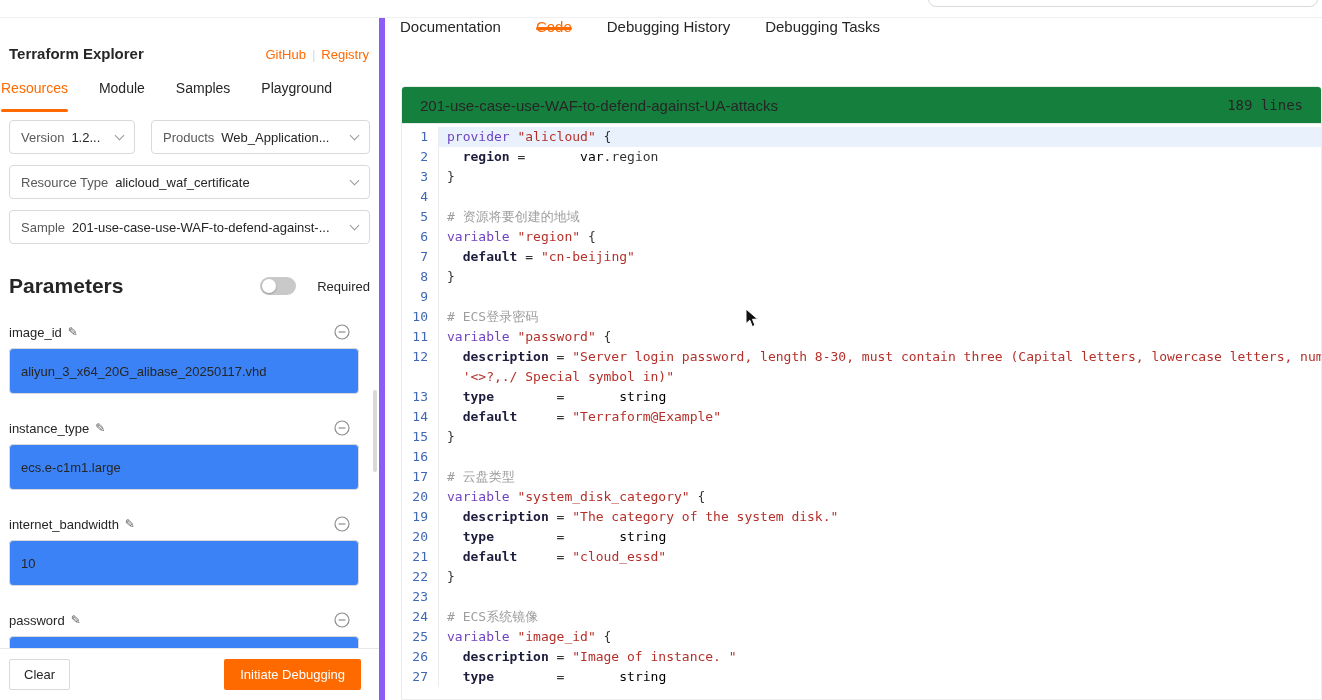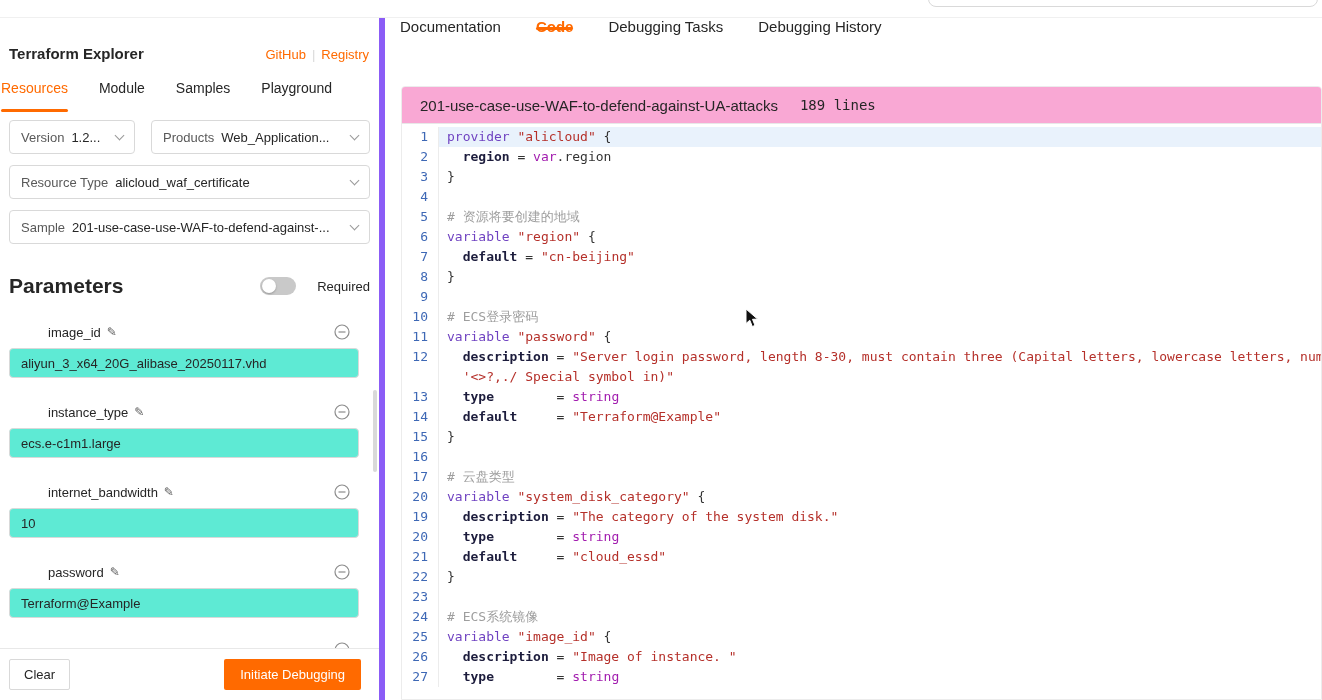--- a/index.html
+++ b/index.html
@@ -47,26 +47,26 @@
 
   .params-head { margin-top:30px; padding:0 9px; display:flex; align-items:center; justify-content:space-between; }
   .params-title { font-size:21px; font-weight:700; }
   .toggle-wrap { display:flex; align-items:center; gap:21px; cursor:pointer; }
   .switch { width:36px; height:18px; border-radius:9px; background:#c9c9c9; position:relative; }
   .switch .knob { position:absolute; top:2px; left:2px; width:14px; height:14px; border-radius:50%; background:#fff; box-shadow:0 1px 2px rgba(0,0,0,.25); }
   .toggle-label { font-size:13px; color:#262626; }
 
   .fields { padding:0 9px; }
   .field { margin-top:26px; width:350px; }
-  .field-head { display:flex; align-items:center; font-size:13px; color:#262626;margin-left:39px; }
+  .field-head { display:flex; align-items:center; font-size:13px; color:#262626; }
   .pencil { margin-left:6px; font-size:12px; color:#595959; cursor:pointer; }
   .collapse { margin-left:auto; margin-right:9px; display:flex; cursor:pointer; line-height:0; }
   .field input {
-    margin-top:8px; width:350px; height:30px; border:1px solid #d9d9d9; border-radius:4px;
-    padding:0 11px; font-size:13px; color:#262626; font-family:"Liberation Sans", sans-serif; outline:none; background:#5eead4;
+    margin-top:8px; width:350px; height:46px; border:1px solid #d9d9d9; border-radius:4px;
+    padding:0 11px; font-size:13px; color:#262626; font-family:"Liberation Sans", sans-serif; outline:none; background:#3b82f6;
   }
   .field.partial { margin-top:24px; }
 
   .sb-scrollthumb { position:absolute; right:2px; top:372px; width:4px; height:82px; background:#d9d9d9; border-radius:2px; }
 
   .sb-footer {
     position:absolute; left:0; right:0; bottom:0; height:52px; background:#fff;
     border-top:1px solid #e8e8e8; display:flex; align-items:center; justify-content:space-between;
     padding:0 18px 0 9px; z-index:5;
   }
@@ -76,45 +76,45 @@
   }
   .btn-debug {
     height:31px; padding:0 16px; border:none; border-radius:2px; background:#ff6a00;
     font-size:13px; color:#fff; font-family:inherit; cursor:pointer;
   }
 
   
   .main { position:absolute; left:386px; top:18px; right:0; bottom:0; overflow:hidden; }
   .main-tabs { display:flex; gap:35px; padding:0 14px; height:54px; align-items:flex-start; }
   .main-tab { font-size:15px; color:#262626; display:flex; align-items:center; position:relative; cursor:pointer; }
-  .main-tab.active { color:#ff6a00; font-weight:700; }
+  .main-tab.active { color:#ff6a00; font-weight:400; }
   .main-tab.active::after { content:""; position:absolute; left:0; right:0; bottom:5px; height:3px; border-radius:2px; background:#ff6a00; }
 
   .code-panel {
     position:absolute; left:15px; right:0; top:68px; bottom:0;
     border:1px solid #ececec; border-radius:4px 4px 0 0; overflow:hidden; background:#fff;
   }
   .code-header {
-    height:37px; background:#f9a8d4; border-bottom:1px solid #e8e8e8;
-    display:flex; align-items:center; gap:22px; padding:0 18px;
+    height:37px; background:#15803d; border-bottom:1px solid #e8e8e8;
+    display:flex; align-items:center; gap:22px; padding:0 18px;justify-content:space-between;
   }
   .code-title { font-size:15px; font-weight:500; color:#262626; }
   .code-len { font-family:"DejaVu Sans Mono", monospace; font-size:14px; color:#262626; }
 
   .code-body {
     font-family:"DejaVu Sans Mono", monospace; font-size:13px; line-height:20px;
     padding-top:3px; overflow:hidden; height:calc(100% - 37px);
   }
   .code-row { display:flex; }
   .ln { width:36px; flex:none; text-align:right; padding-right:10px; color:#3e68b5; user-select:none; }
   .lc { flex:1; border-left:1px solid #ececec; padding-left:8px; white-space:pre; color:#333; overflow:hidden; }
   .code-row.hl .lc { background:#e9f2fc; }
   .kw   { color:#6f42c1; }
   .str  { color:#b5302a; }
-  .blt  { color:#a21caf; }
+  .blt  { color:#000000;margin-left:47px; }
   .prop { color:#1c1c3c; font-weight:700; }
   .cmt  { color:#9e9e9e; }
   .pl   { color:#333; }
 
   .cursor { position:absolute; left:745px; top:308px; z-index:20; pointer-events:none; }
 </style>
 </head>
 <body>
 
 <div class="app">
@@ -235,22 +235,22 @@
     <div class="sb-footer">
       <button class="btn-clear">Clear</button>
       <button class="btn-debug">Initiate Debugging</button>
     </div>
   </div>
 
   <div class="main">
     <div class="main-tabs">
         <div class="main-tab">Documentation</div>
         <div class="main-tab active">Code</div>
+        <div class="main-tab">Debugging History</div>
         <div class="main-tab">Debugging Tasks</div>
-        <div class="main-tab">Debugging History</div>
       </div>
 
     <div class="code-panel">
       <div class="code-header">
         <div class="code-title">201-use-case-use-WAF-to-defend-against-UA-attacks</div>
         <div class="code-len">189 lines</div>
       </div>
       <div class="code-body">
           <div class="code-row hl">
             <span class="ln">1</span>

